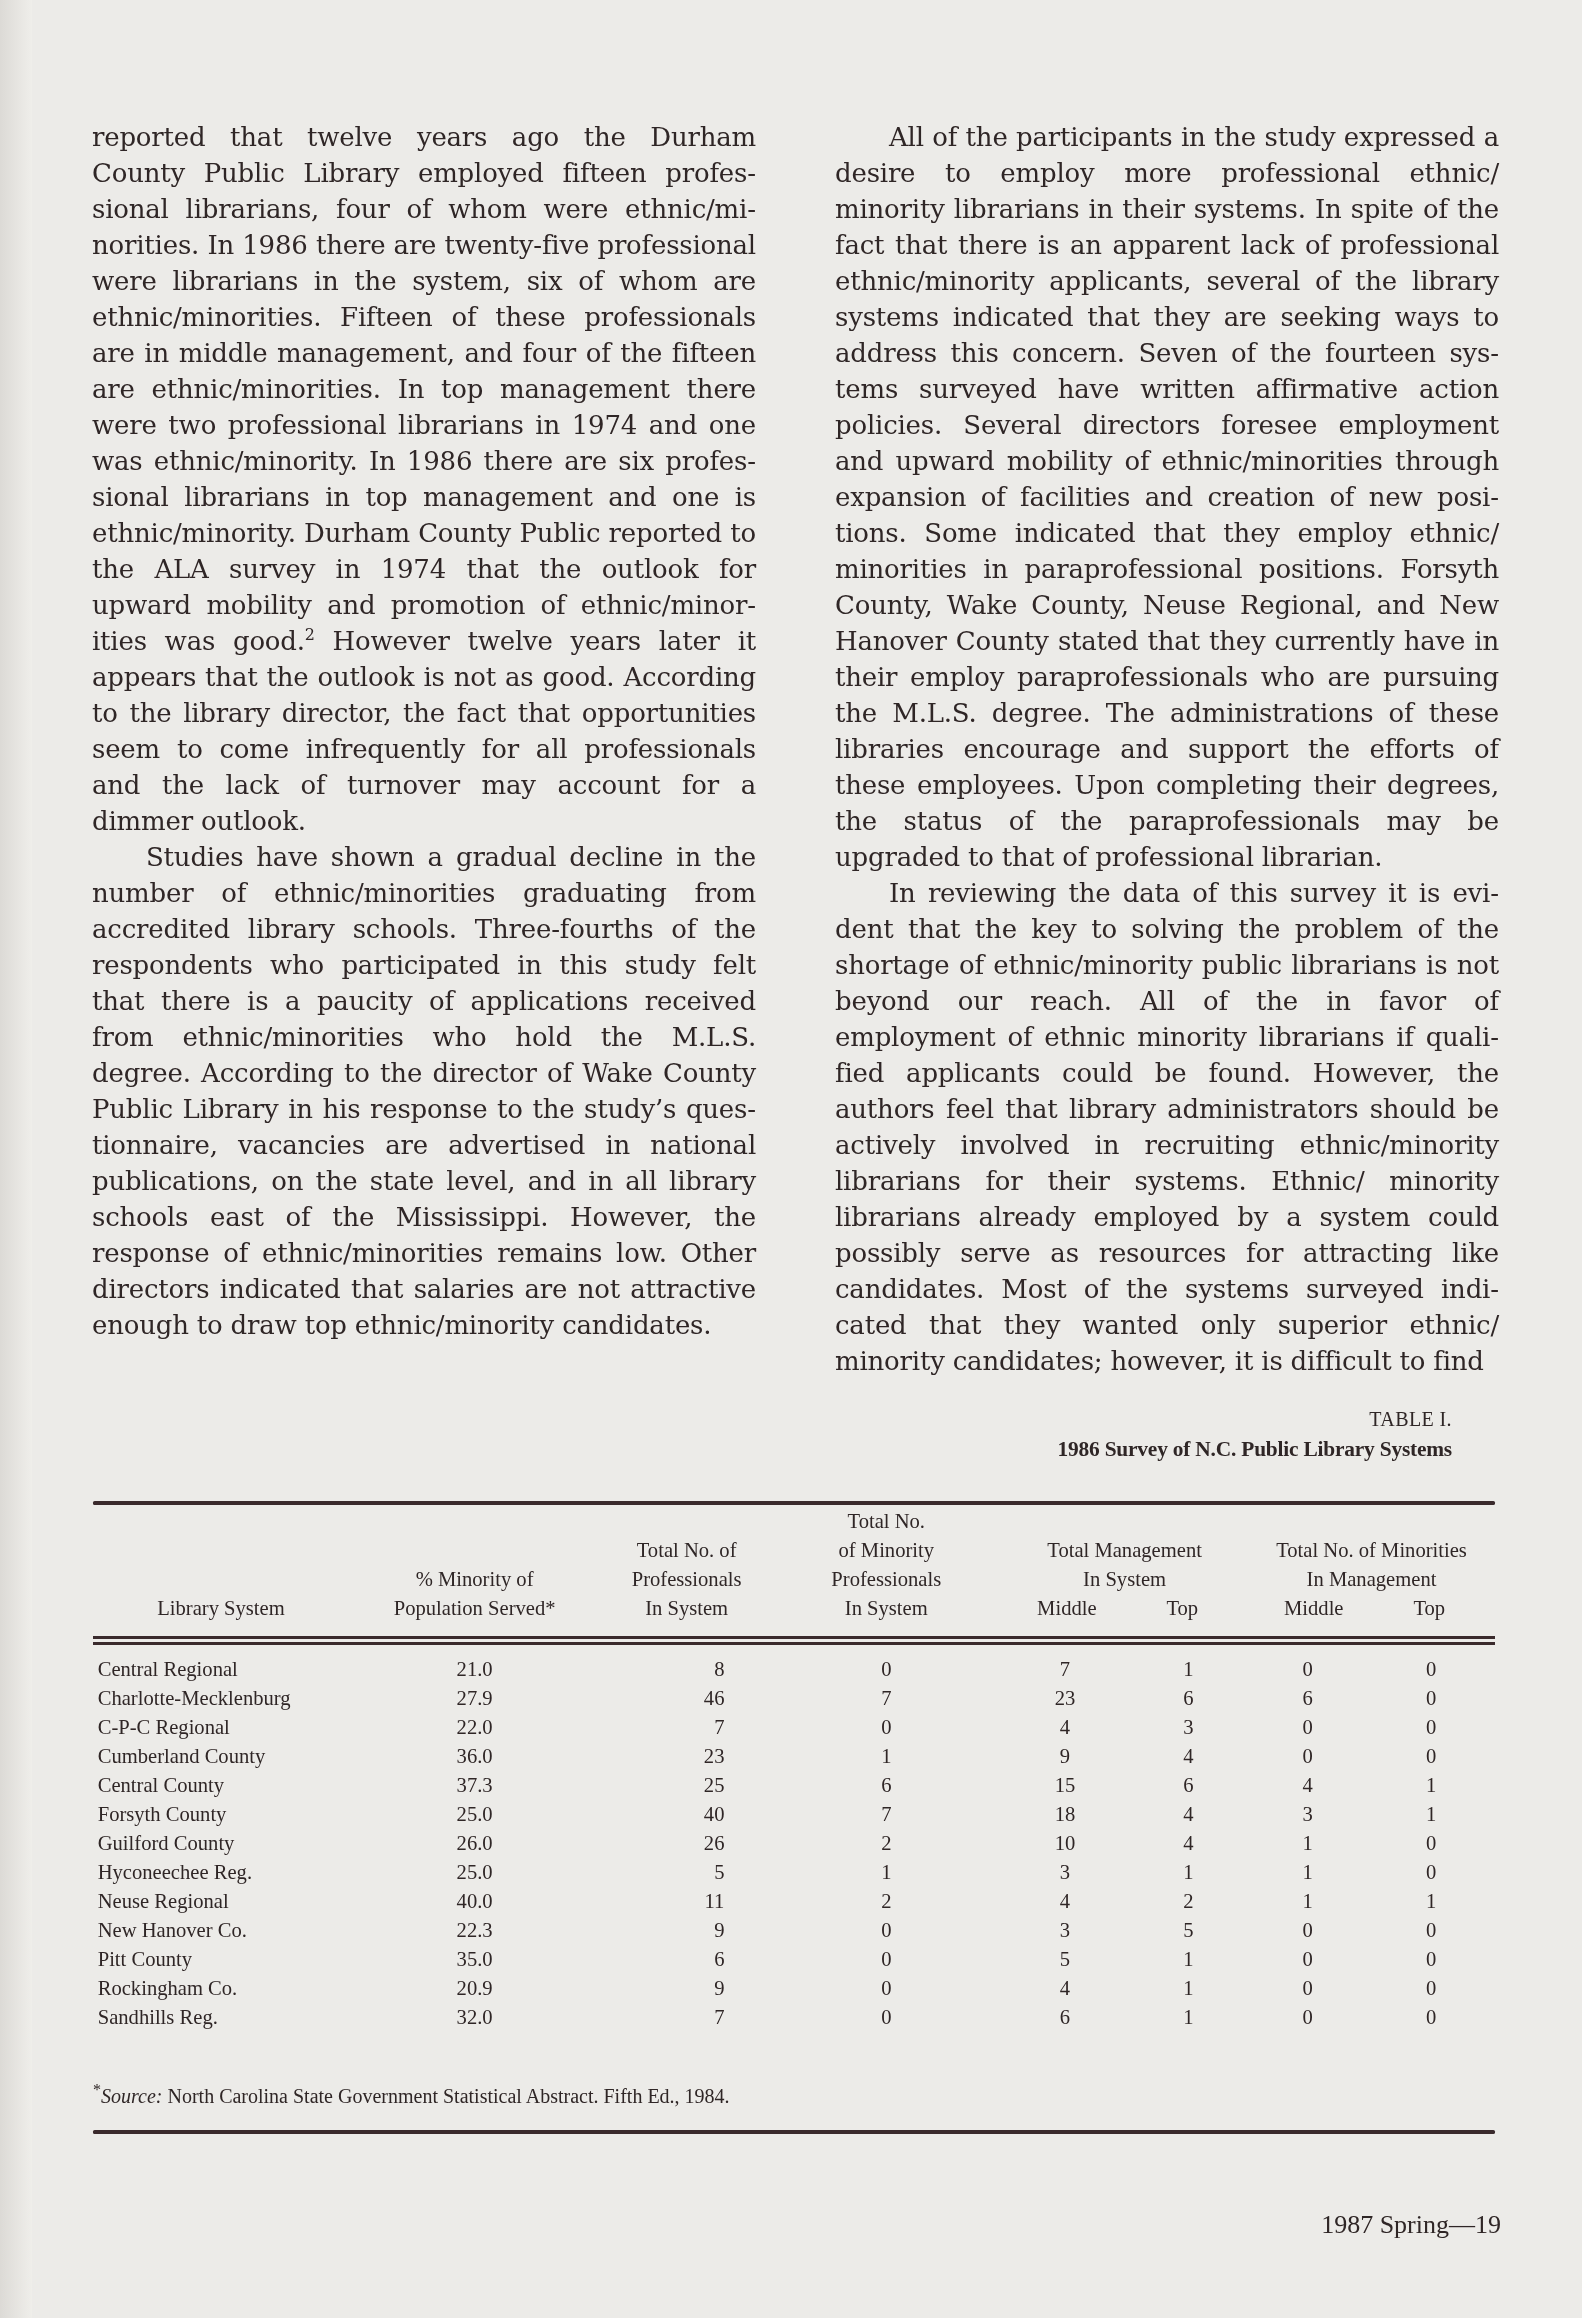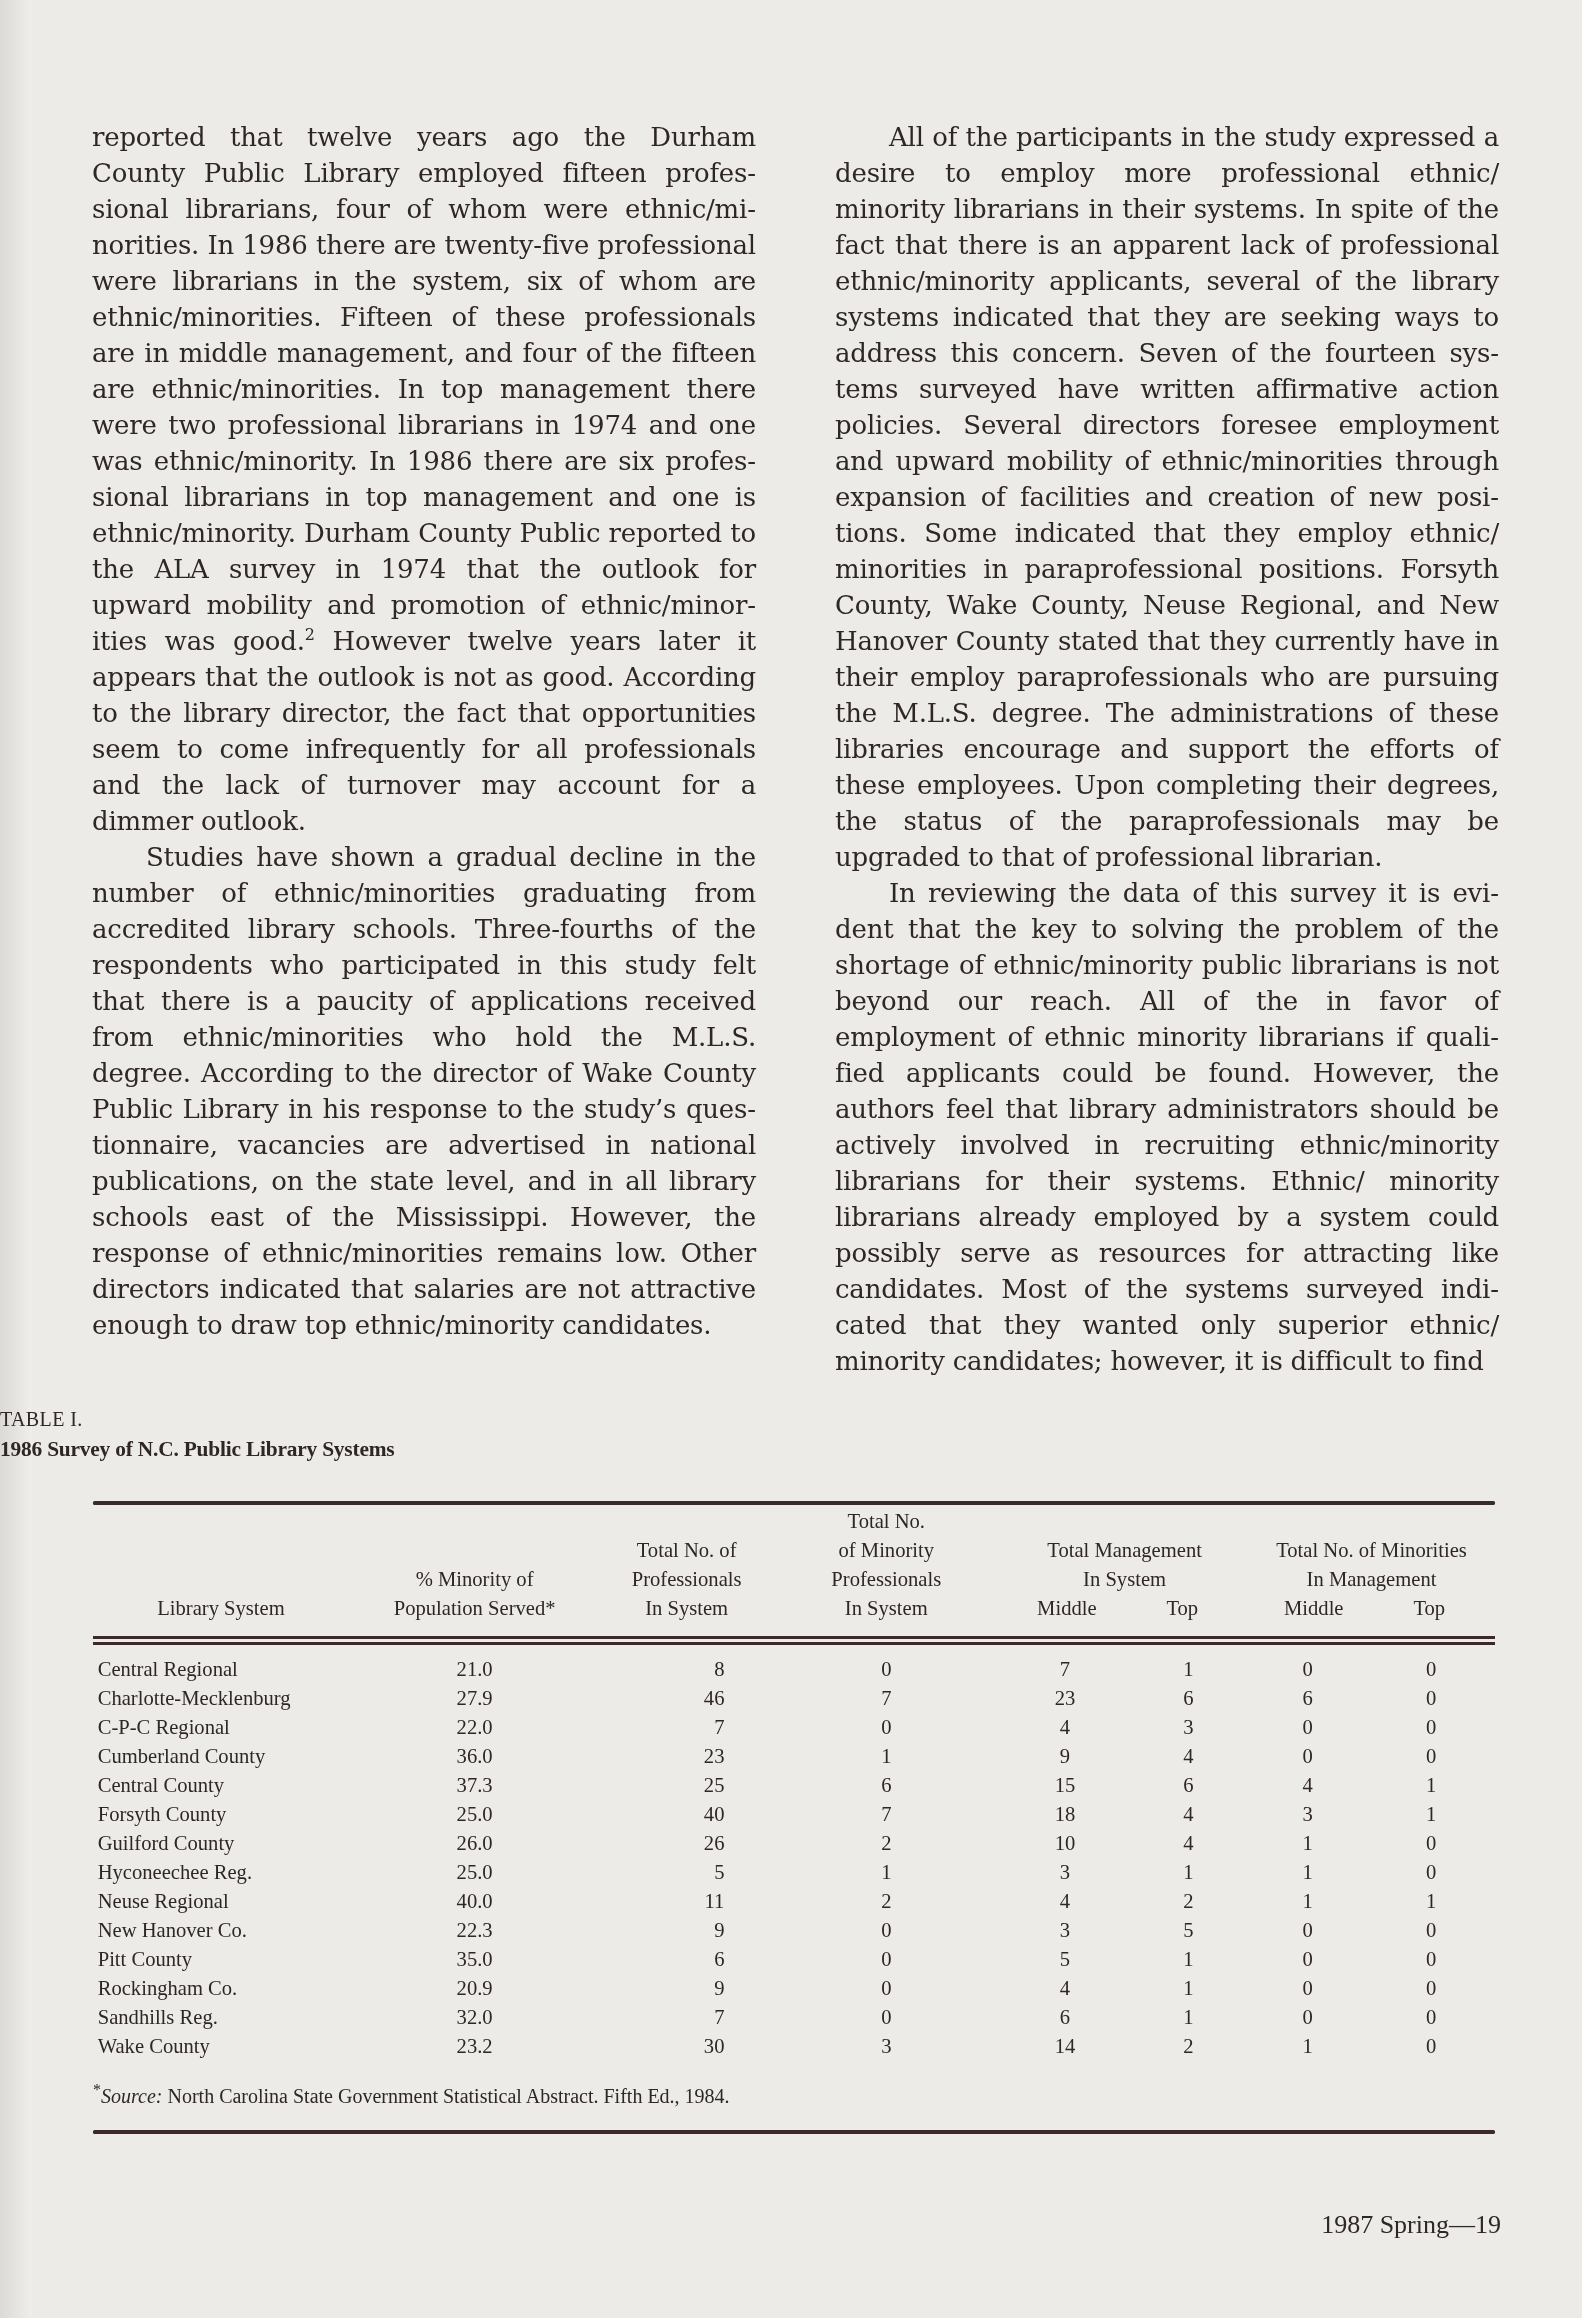--- a/index.html
+++ b/index.html
@@ -26,21 +26,21 @@
     letter-spacing: -0.2px;
   }
   .col-left { left: 92px; }
   .col-right { left: 835px; }
   .col p { margin: 0; }
   .col p.indent { text-indent: 54px; }
   sup { font-size: 16px; line-height: 0; }
 
   .table-caption {
     position: absolute; top: 1408px; left: 0; width: 1452px;
-    text-align: left;
+    text-align: right;
     font-family: "Liberation Serif", serif;
   }
   .table-label { font-size: 20px; letter-spacing: 0.4px; }
   .table-title { font-size: 21.4px; font-weight: bold; margin-top: 6.3px; letter-spacing: -0.2px; }
 
   .rule-thick {
     position: absolute; left: 93px; width: 1402px; height: 4px;
     background: #3a2a2c; border-radius: 1.6px;
   }
   .rule-double {
@@ -260,30 +260,20 @@
       <tr>
         <td class="name">Sandhills Reg.</td>
         <td>32.0</td>
         <td class="num-right">7</td>
         <td>0</td>
         <td>6</td>
         <td>1</td>
         <td>0</td>
         <td>0</td>
       </tr>
-      <tr>
-        <td class="name">Wake County</td>
-        <td>23.2</td>
-        <td class="num-right">30</td>
-        <td>3</td>
-        <td>14</td>
-        <td>2</td>
-        <td>1</td>
-        <td>0</td>
-      </tr>
     </tbody>
 </table>
 
 <div class="rule-double" style="top:1636px;"></div>
 
 <div class="footnote">
   <sup>*</sup><em>Source:</em><span> North Carolina State Government Statistical Abstract. Fifth Ed., 1984.</span>
 </div>
 
 <div class="rule-thick" style="top:2130px;"></div>

